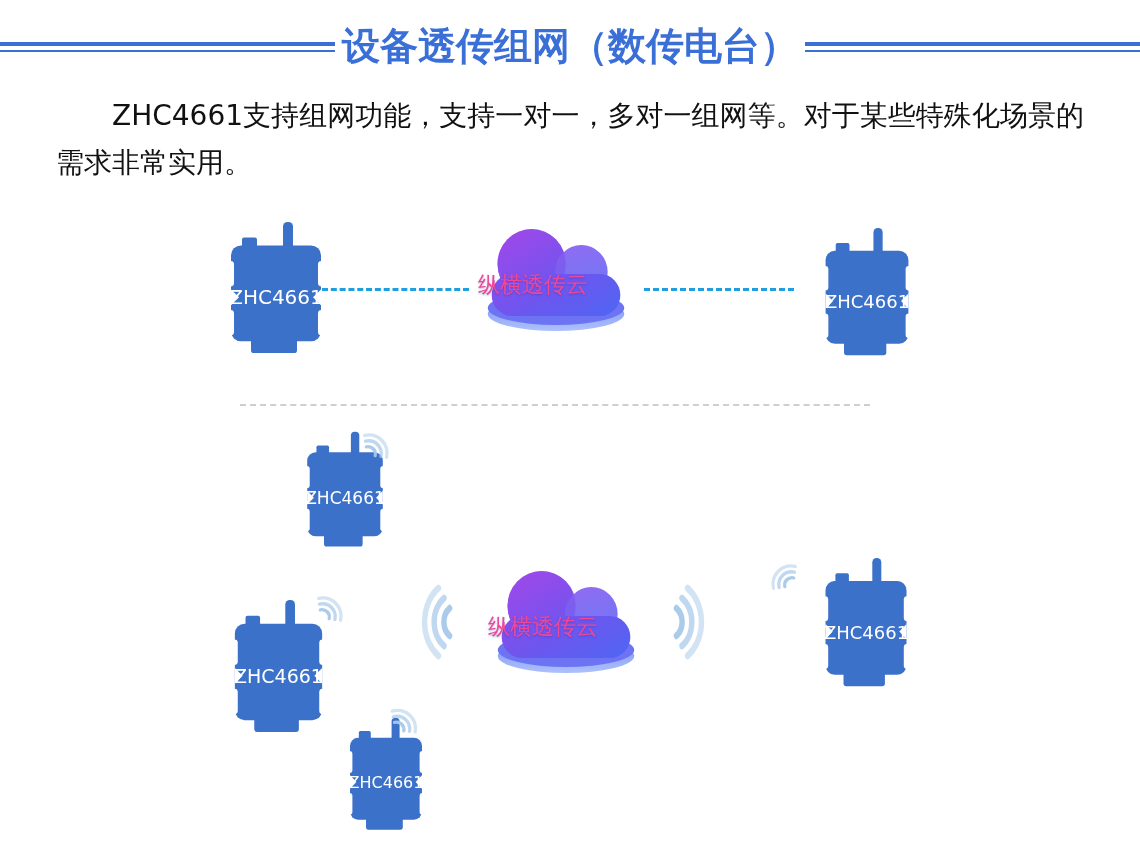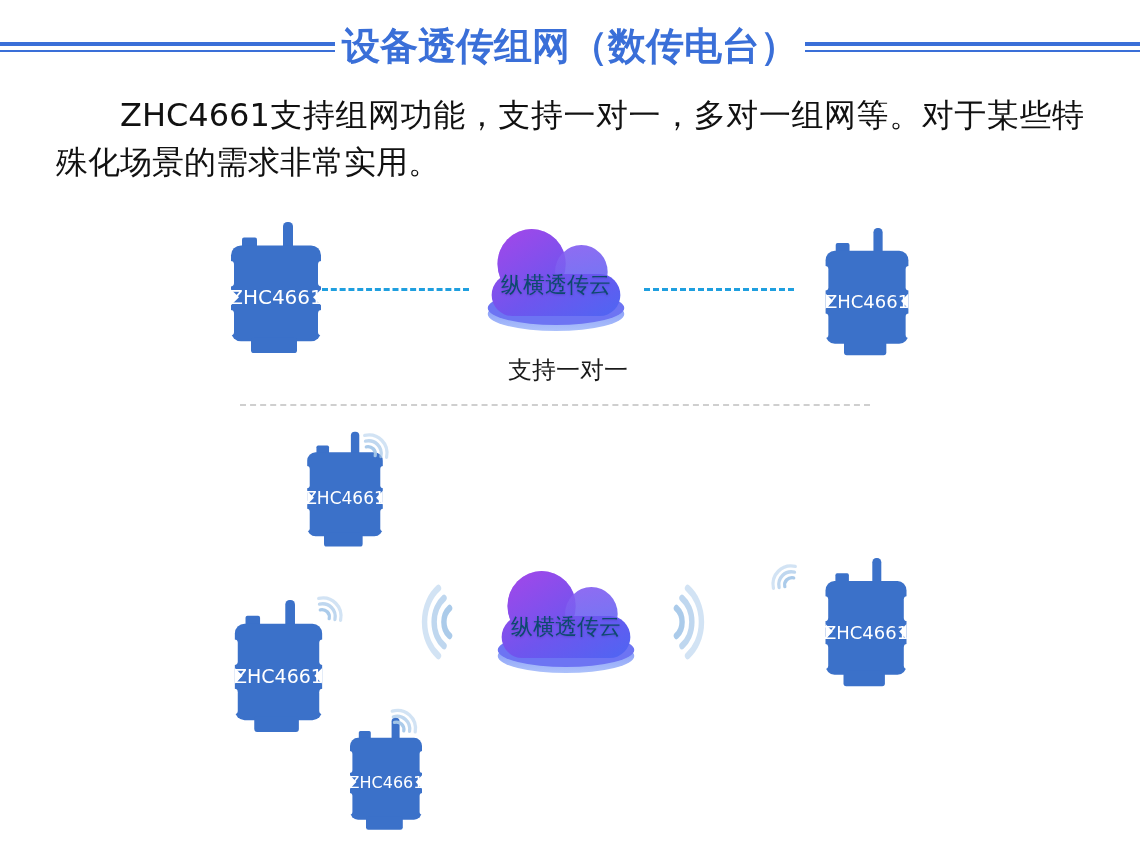--- a/index.html
+++ b/index.html
@@ -9,35 +9,35 @@
     --accent:#3a6fd8;--device-blue:#3b71c9;--dotted:#1f9fdf;--wifi:#a6c8e9;--divider:#cfcfcf;
     --cloud-purple:#9b49ea;--cloud-mid:#6f55ee;--cloud-blue:#5264f2;
   }
   
   .header{display:flex;align-items:center;padding-top:26px;}
   .hline{flex:1;height:4px;border-top:4px solid var(--accent);border-bottom:2px solid var(--accent);}
   .hline.left{margin-right:7px;}
   .hline.right{margin-left:7px;}
   .title{font-size:38px;font-weight:bold;color:var(--accent);white-space:nowrap;line-height:1.1;}
   
-  .intro{margin:24px 56px 0 56px;font-size:32px;line-height:47px;color:#111;text-indent:2em;text-align:justify;}
+  .intro{margin:24px 56px 0 56px;font-size:28px;line-height:47px;color:#111;text-indent:2em;text-align:justify;}
   .device{position:absolute;margin-left:20px;}
   .device svg{position:absolute;inset:0;width:100%;height:100%;}
   .device-label{
     position:absolute;left:0;right:0;top:56.5%;transform:translateY(-50%);
     text-align:center;color:#fff;font-size:var(--fs,19px);letter-spacing:0;white-space:nowrap;
   }
   .dotline{position:absolute;height:0;border-top:3px dashed var(--dotted);}
   .divider{position:absolute;height:0;border-top:2px dashed var(--divider);}
   .caption{position:absolute;width:300px;text-align:center;font-size:24px;color:#1a1a1a;}
   .cloud{position:absolute;}
   .cloud svg{position:absolute;inset:0;width:100%;height:100%;}
   .cloud-label{
     position:absolute;left:0;right:0;top:57%;transform:translateY(-50%);
-    text-align:center;color:#0c4a6e;font-size:22px;white-space:nowrap;text-shadow:0 1px 2px rgba(60,40,150,.35);
+    text-align:left;color:#ec4899;font-size:22px;white-space:nowrap;text-shadow:0 1px 2px rgba(60,40,150,.35);
   }
   .wifi{position:absolute;}
   .wifi svg{width:100%;height:100%;display:block;}
 </style>
 </head>
 <body>
 
 <div class="canvas" style="--accent: #3a6fd8; --device-blue: #3b71c9; --dotted: #1f9fdf; --wifi: #a6c8e9; --divider: #cfcfcf; --cloud-purple: #9b49ea; --cloud-mid: #6f55ee; --cloud-blue: #5264f2;">
 
   <svg width="0" height="0" style="position:absolute" aria-hidden="true">
@@ -118,21 +118,20 @@
 
   <div class="dotline" style="left:644px;top:288px;width:150px;"></div>
 
   <div class="device" style="left:801px;top:226px;width:92px;height:133px;--fs:18px">
     <svg viewBox="0 0 100 140" preserveAspectRatio="none">
         <use href="#device-shape"></use>
       </svg>
     <div class="device-label">ZHC4661</div>
   </div>
 
-  <div class="caption" style="left:418px;top:354px;">支持一对一</div>
 
   <div class="divider" style="left:240px;top:404px;width:630px;"></div>
 
   <div class="device" style="left:283px;top:430px;width:84px;height:120px;--fs:17px">
     <svg viewBox="0 0 100 140" preserveAspectRatio="none">
         <use href="#device-shape"></use>
       </svg>
     <div class="device-label">ZHC4661</div>
   </div>
   <div class="wifi" style="left:360px;top:423px;width:36px;height:42px;transform:rotate(-45deg);">

